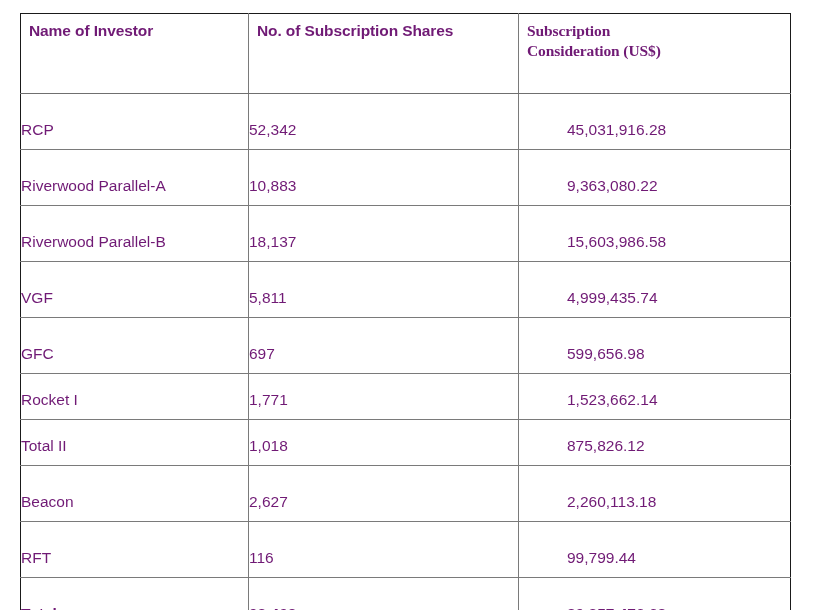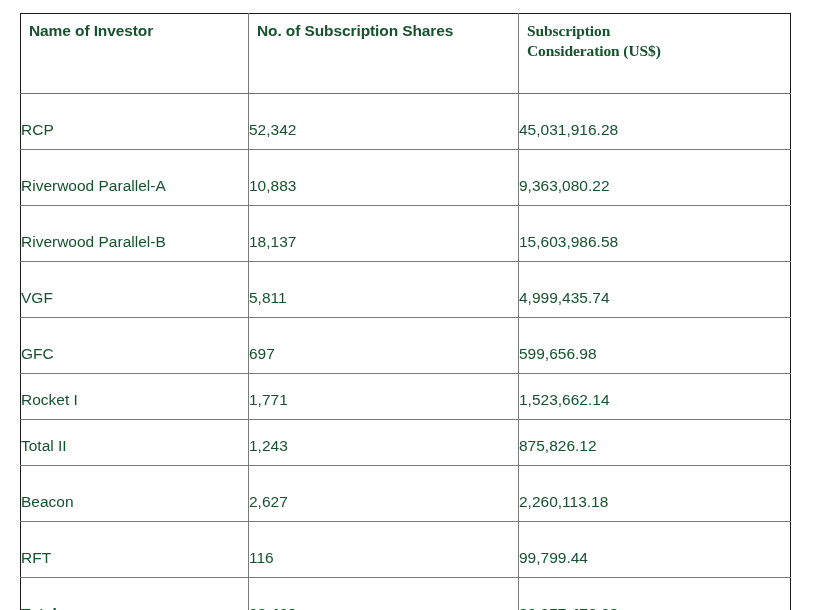--- a/index.html
+++ b/index.html
@@ -30,21 +30,21 @@
   }
   #investor-table col.c-name  { width: 228px; }
   #investor-table col.c-share { width: 270px; }
   #investor-table col.c-cons  { width: 272px; }
 
   #investor-table th,
   #investor-table td {
     border: 1px solid #7a7a7a;
     padding: 0;
     font-size: 15.5px;
-    color: #14532d;
+    color: #701a75;
     background: #ffffff;
   }
 
   
   #investor-table thead th {
     border-top: 1.6px solid #1a1a1a;
     border-bottom: 1.6px solid #6f6f6f;
     font-weight: bold;
     text-align: left;
     vertical-align: top;
@@ -64,21 +64,21 @@
   }
   #investor-table tbody tr.tall td  { height: 46px; }
   #investor-table tbody tr.short td { height: 36px; }
   #investor-table tbody tr.total td {
     font-weight: bold;
     height: 46px;
     border-top: 1.3px solid #1a1a1a;
     border-bottom: 1.6px solid #1a1a1a;
   }
   #investor-table tbody tr td.first { border-left: 1.6px solid #1a1a1a; }
-  #investor-table tbody tr td.last  { border-right: 1.6px solid #1a1a1a; }
+  #investor-table tbody tr td.last  { border-right: 1.6px solid #1a1a1a; padding-left: 48px; }
   #investor-table tbody tr.firstrow td { border-top: 1.3px solid #6f6f6f; }
 </style>
 </head>
 <body>
 
 <div id="page">
 
   <table id="investor-table">
     <colgroup>
       <col class="c-name">
@@ -130,21 +130,21 @@
       </tr>
 
       <tr class="short">
         <td class="first">Rocket I</td>
         <td>1,771</td>
         <td class="last">1,523,662.14</td>
       </tr>
 
       <tr class="short">
         <td class="first">Total II</td>
-        <td>1,243</td>
+        <td>1,018</td>
         <td class="last">875,826.12</td>
       </tr>
 
       <tr class="tall">
         <td class="first">Beacon</td>
         <td>2,627</td>
         <td class="last">2,260,113.18</td>
       </tr>
 
       <tr class="tall">

